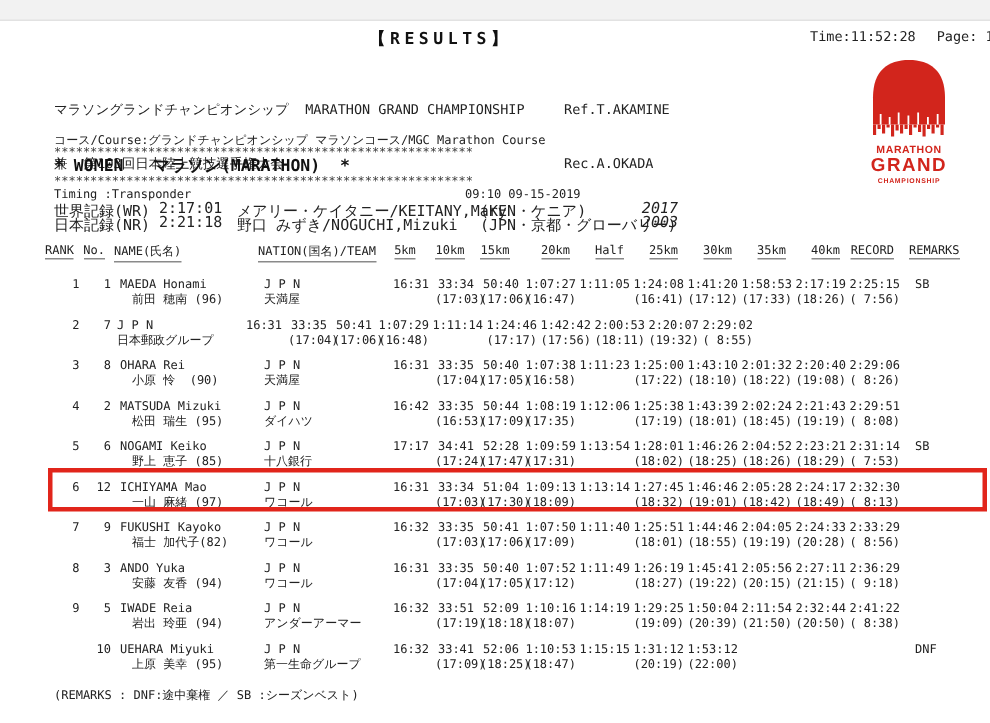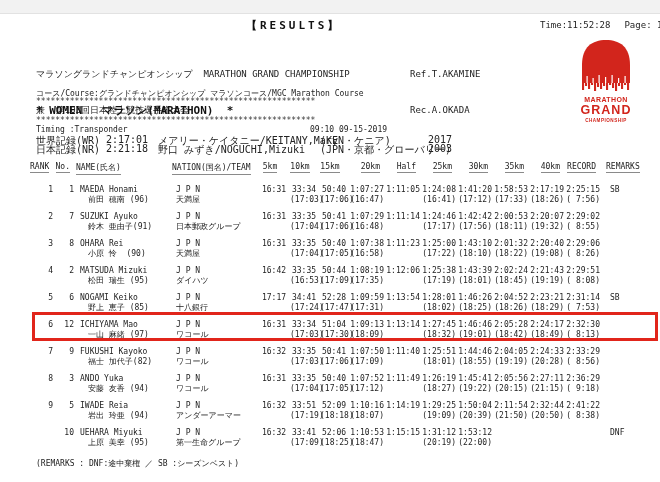--- a/index.html
+++ b/index.html
@@ -12,38 +12,38 @@
     overflow:hidden;
   }
   .abs { position:absolute; }
   .topbar { top:0; left:0; width:660px; height:14px; background:#f2f2f2; border-bottom:1px solid #e2e2e2; }
 
   .results-title { top:18px; left:246px; font-size:11px; font-weight:bold; letter-spacing:3px; color:#111; }
   .time-page { top:20px; left:500px; font-size:9px; white-space:pre;margin-left:40px; }
   .time-page span { margin-right:14px; }
 
   .event-block { top:44px; left:36px; font-size:9px; line-height:12px; white-space:pre; }
-  .officials { top:44px; left:410px; font-size:9px; line-height:12px; white-space:pre; }
+  .officials { top:44px; left:376px; font-size:9px; line-height:12px; white-space:pre; }
 
   .course-line { top:88px; left:36px; font-size:8px; white-space:pre; }
   .stars { left:36px; font-size:8px; letter-spacing:0; white-space:pre; color:#333; }
   .stars-top { top:97px; }
   .stars-bottom { top:116px; }
   .race-title { top:103px; left:36px; font-size:11px; font-weight:bold; white-space:pre; color:#111; }
 
   .timing-row { top:125px; left:36px; display:flex; font-size:8px; white-space:pre; }
   .timing-row .t-label { width:274px; }
   .rec-line { left:36px; display:flex; font-size:10px; white-space:pre;gap:12px; }
   .rec-wr { top:134px; }
   .rec-nr { top:143px; }
   .rec-line .r-label { width:58px; }
   .rec-line .r-time  { width:40px; }
   .rec-line .r-name  { width:150px; }
   .rec-line .r-country { width:86px; }
-  .rec-line .r-year  { width:34px; text-align:right; }
+  .rec-line .r-year  { width:34px; text-align:right;font-style:italic; }
 
   
   .logo { top:37px; left:578px; width:56px; height:92px; }
   .logo svg { display:block; }
 
   
   .thead { top:162px; left:30px; display:flex; font-size:8px; }
   .rows  { top:185px; left:34px; }
   .hcell span { display:inline-block; border-bottom:1px solid #8a8a8a; padding-bottom:1px; white-space:pre; }
   .hcell { height:14px; }
@@ -224,24 +224,20 @@
         <div class="l1">SB</div>
       </div>
     </div>
     <div class="trow">
       <div class="cell c-rank">
         <div class="l1">2</div>
       </div>
       <div class="cell c-no">
         <div class="l1">7</div>
       </div>
-      <div class="cell c-name">
-        <div class="l1">SUZUKI Ayuko</div>
-        <div class="l2">鈴木 亜由子(91)</div>
-      </div>
       <div class="cell c-nation">
         <div class="l1">J P N</div>
         <div class="l2">日本郵政グループ</div>
       </div>
       <div class="cell c-ts">
         <div class="l1">16:31</div>
         <div class="l2"></div>
       </div>
       <div class="cell c-ts">
         <div class="l1">33:35</div>

